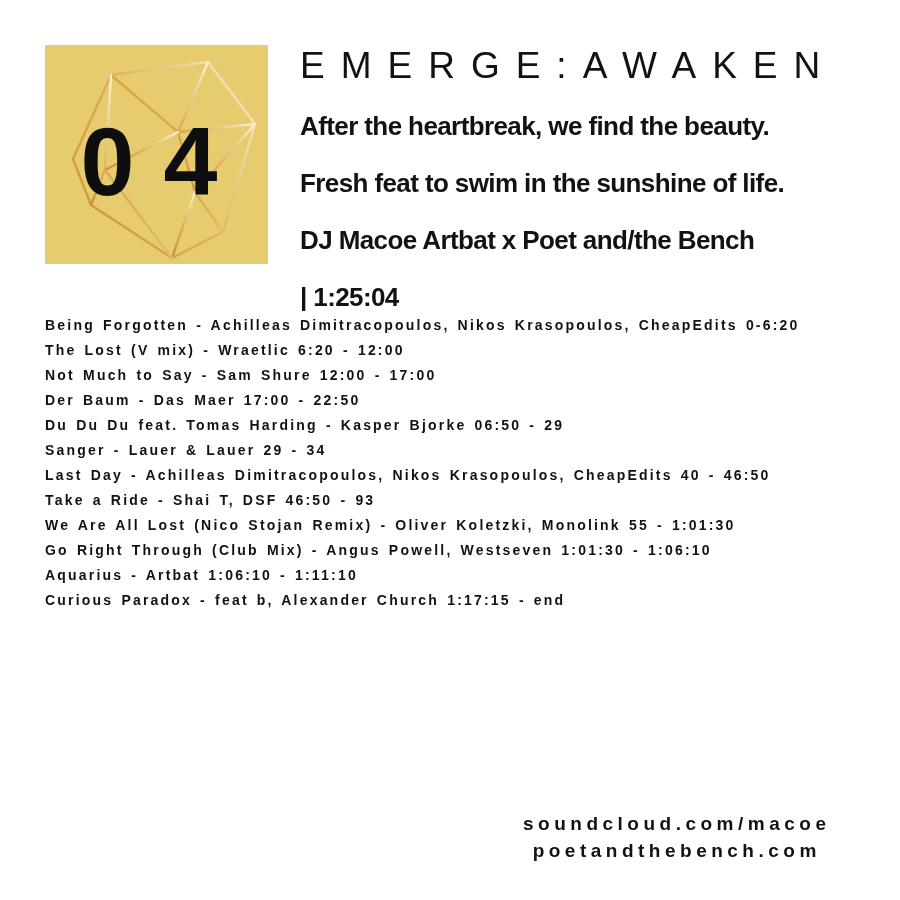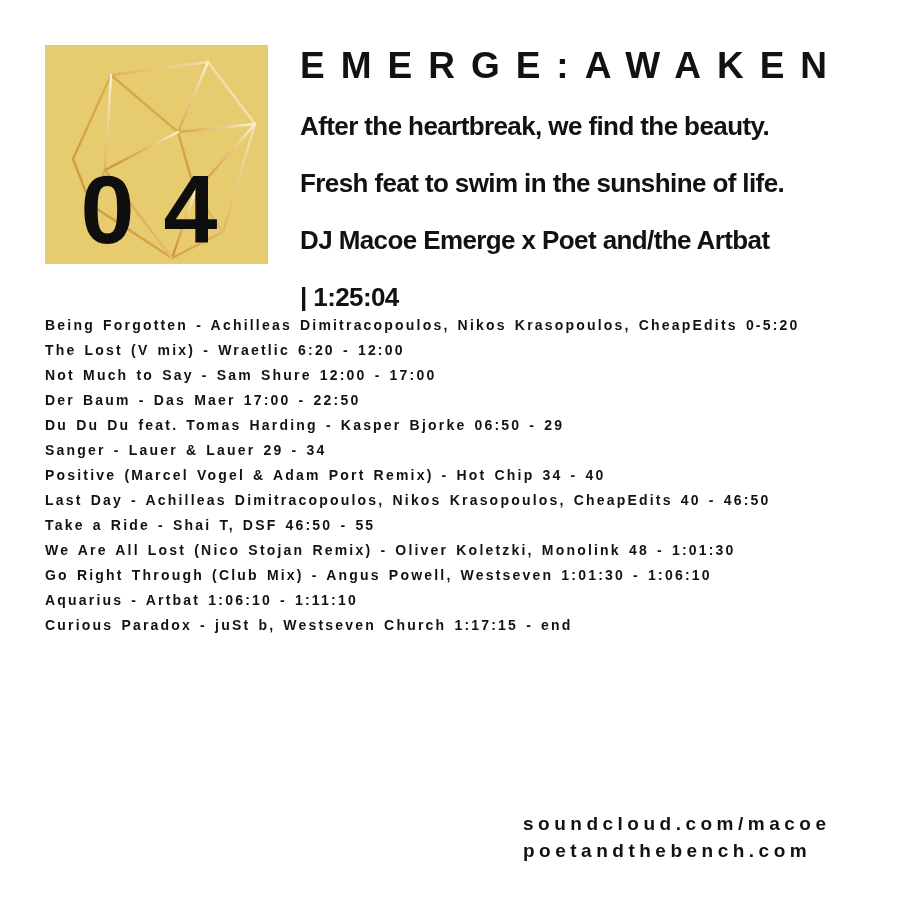--- a/index.html
+++ b/index.html
@@ -36,31 +36,30 @@
   .badge .stop-c{stop-color:var(--gem-light);}
   .badge-number{
     position:absolute;
     left:0;top:0;width:100%;height:100%;
     display:flex;align-items:center;justify-content:center;
     padding-top:14px;padding-left:14px; 
     font-size:97px;
     font-weight:800;
     letter-spacing:0.30em;
     color:#0e0e0e;
-    margin-top:48px;
   }
   
   .header{
     position:absolute;
     left:300px;top:44px;
     width:580px;
   }
   .title{
     font-size:37px;
-    font-weight:700;
+    font-weight:400;
     letter-spacing:16px;
     line-height:44px;
     white-space:nowrap;
   }
   .desc{margin-top:8px;}
   .desc-line{
     font-size:26px;
     font-weight:700;
     letter-spacing:-0.6px;
     line-height:37px;
@@ -85,20 +84,21 @@
   .footer{
     position:absolute;
     left:523px;top:810px;
   }
   .footer-line{
     font-size:19px;
     font-weight:700;
     letter-spacing:4.5px;
     line-height:27px;
     white-space:nowrap;
+    text-align:center;
   }
 </style>
 </head>
 <body>
 
 <div class="canvas">
 
   <div class="badge">
     <svg viewBox="0 0 223 219" aria-hidden="true">
       <defs>
@@ -122,39 +122,38 @@
       </g>
     </svg>
     <div class="badge-number">04</div>
   </div>
 
   <div class="header">
     <h1 class="title">EMERGE:AWAKEN</h1>
     <div class="desc">
       <div class="desc-line">After the heartbreak, we find the beauty.</div>
       <div class="desc-line">Fresh feat to swim in the sunshine of life.</div>
-      <div class="desc-line">DJ Macoe Emerge x Poet and/the Artbat</div>
+      <div class="desc-line">DJ Macoe Artbat x Poet and/the Bench</div>
       <div class="desc-line">| 1:25:04</div>
     </div>
   </div>
 
   <div class="tracklist">
-    <div class="track-line">Being Forgotten - Achilleas Dimitracopoulos, Nikos Krasopoulos, CheapEdits 0-5:20</div>
+    <div class="track-line">Being Forgotten - Achilleas Dimitracopoulos, Nikos Krasopoulos, CheapEdits 0-6:20</div>
     <div class="track-line">The Lost (V mix) - Wraetlic 6:20 - 12:00</div>
     <div class="track-line">Not Much to Say - Sam Shure 12:00 - 17:00</div>
     <div class="track-line">Der Baum - Das Maer 17:00 - 22:50</div>
     <div class="track-line">Du Du Du feat. Tomas Harding - Kasper Bjorke 06:50 - 29</div>
     <div class="track-line">Sanger - Lauer &amp; Lauer 29 - 34</div>
-    <div class="track-line">Positive (Marcel Vogel &amp; Adam Port Remix) - Hot Chip 34 - 40</div>
     <div class="track-line">Last Day - Achilleas Dimitracopoulos, Nikos Krasopoulos, CheapEdits 40 - 46:50</div>
-    <div class="track-line">Take a Ride - Shai T, DSF 46:50 - 55</div>
-    <div class="track-line">We Are All Lost (Nico Stojan Remix) - Oliver Koletzki, Monolink 48 - 1:01:30</div>
+    <div class="track-line">Take a Ride - Shai T, DSF 46:50 - 93</div>
+    <div class="track-line">We Are All Lost (Nico Stojan Remix) - Oliver Koletzki, Monolink 55 - 1:01:30</div>
     <div class="track-line">Go Right Through (Club Mix) - Angus Powell, Westseven 1:01:30 - 1:06:10</div>
     <div class="track-line">Aquarius - Artbat 1:06:10 - 1:11:10</div>
-    <div class="track-line">Curious Paradox - juSt b, Westseven Church 1:17:15 - end</div>
+    <div class="track-line">Curious Paradox - feat b, Alexander Church 1:17:15 - end</div>
   </div>
 
   <div class="footer">
     <div class="footer-line">soundcloud.com/macoe</div>
     <div class="footer-line">poetandthebench.com</div>
   </div>
 
 </div>
 
 </body></html>

